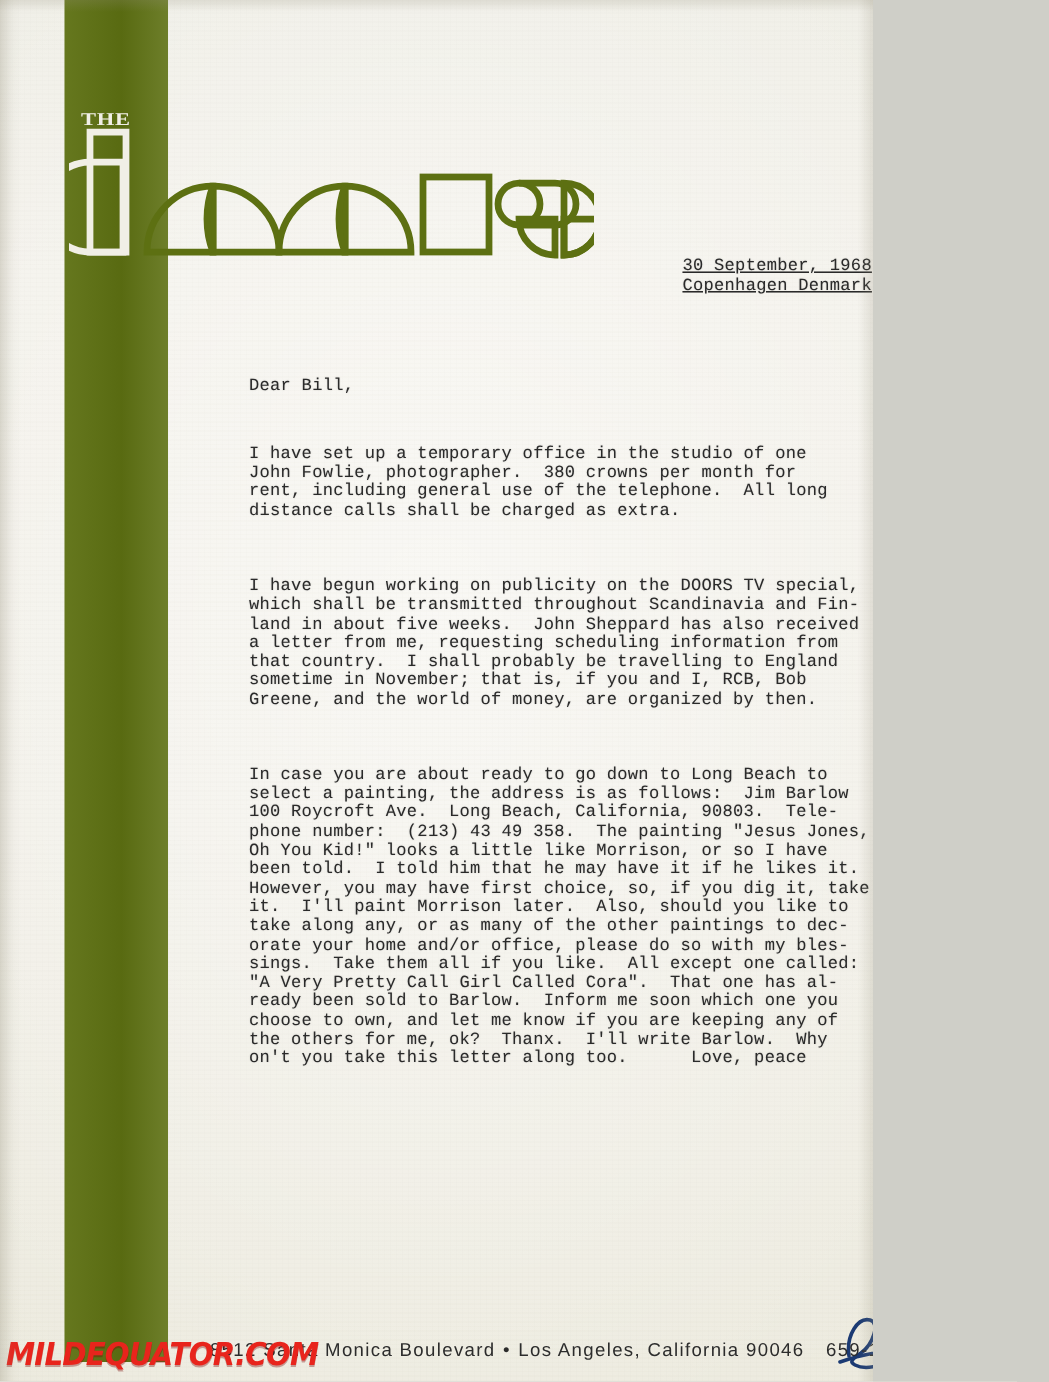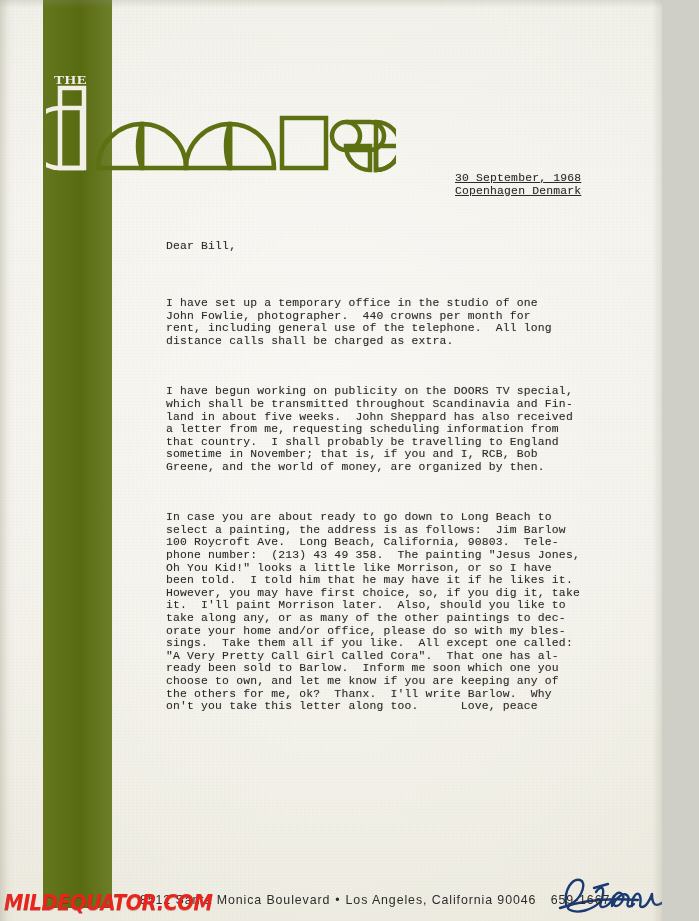--- a/index.html
+++ b/index.html
@@ -2,21 +2,21 @@
 <html><head>
 <meta charset="utf-8">
 <style>
   html, body {
     margin: 0;
     padding: 0;
     background: #cfcfc8;
   }
   .page {
     position: relative;
-    width: 662px;
+    width: 582px;
     height: 921px;
     overflow: hidden;
     background: #f2f0e9;
     font-family: "Liberation Sans", sans-serif;
   }
   
   .paper {
     position: absolute;
     inset: 0;
     background:
@@ -96,21 +96,21 @@
     letter-spacing: 0.18px;
     text-shadow: 0 0 1px rgba(60,60,60,0.28);
   }
   .datebox {
     left: 455px;
     top: 172px;
     text-decoration: underline;
   }
   .salutation {
     left: 166px;
-    top: 240px;
+    top: 252px;
   }
   .body-text {
     left: 166px;
     top: 272px;
   }
   .para { margin: 0 0 12.6px 0; }
   .para:last-child { margin-bottom: 0; }
 
   
   .signature {
@@ -191,21 +191,21 @@
     </svg>
   </div>
 
   <div class="typed datebox"><span>30 September, 1968</span>
 <span>Copenhagen Denmark</span></div>
 
   <div class="typed salutation">Dear Bill,</div>
 
   <div class="typed body-text">
     <p class="para">I have set up a temporary office in the studio of one
-John Fowlie, photographer.  440 crowns per month for
+John Fowlie, photographer.  380 crowns per month for
 rent, including general use of the telephone.  All long
 distance calls shall be charged as extra.</p>
     <p class="para">I have begun working on publicity on the DOORS TV special,
 which shall be transmitted throughout Scandinavia and Fin-
 land in about five weeks.  John Sheppard has also received
 a letter from me, requesting scheduling information from
 that country.  I shall probably be travelling to England
 sometime in November; that is, if you and I, RCB, Bob
 Greene, and the world of money, are organized by then.</p>
     <p class="para">In case you are about ready to go down to Long Beach to

